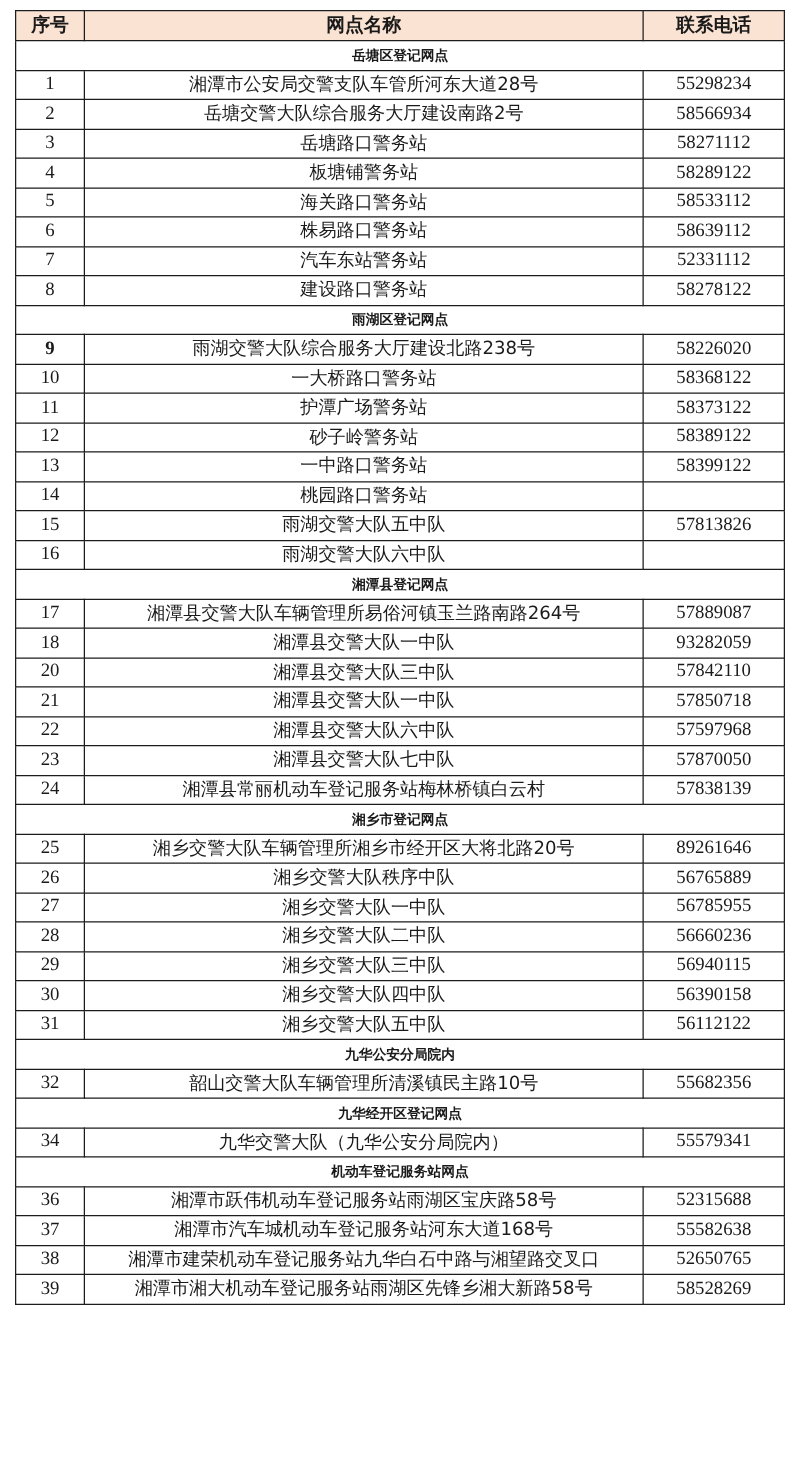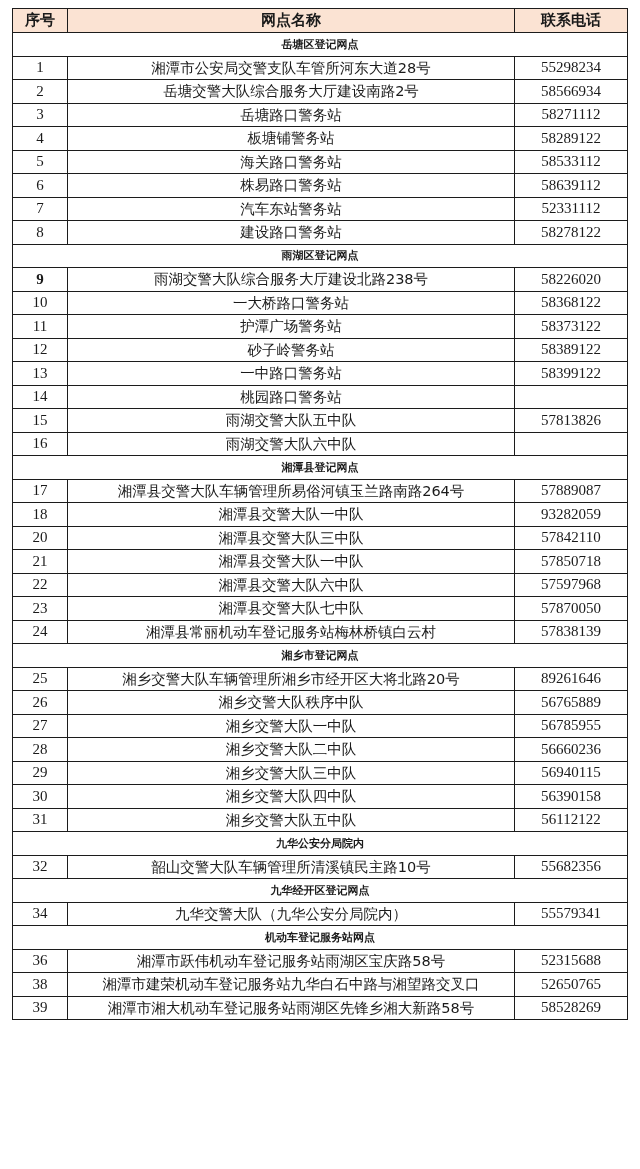--- a/index.html
+++ b/index.html
@@ -223,20 +223,25 @@
       </tr>
       <tr class="section">
         <td colspan="3">机动车登记服务站网点</td>
       </tr>
       <tr>
         <td class="no">36</td>
         <td class="name">湘潭市跃伟机动车登记服务站雨湖区宝庆路58号</td>
         <td class="phone">52315688</td>
       </tr>
       <tr>
+        <td class="no">37</td>
+        <td class="name">湘潭市汽车城机动车登记服务站河东大道168号</td>
+        <td class="phone">55582638</td>
+      </tr>
+      <tr>
         <td class="no">38</td>
         <td class="name">湘潭市建荣机动车登记服务站九华白石中路与湘望路交叉口</td>
         <td class="phone">52650765</td>
       </tr>
       <tr>
         <td class="no">39</td>
         <td class="name">湘潭市湘大机动车登记服务站雨湖区先锋乡湘大新路58号</td>
         <td class="phone">58528269</td>
       </tr>
     </tbody>

